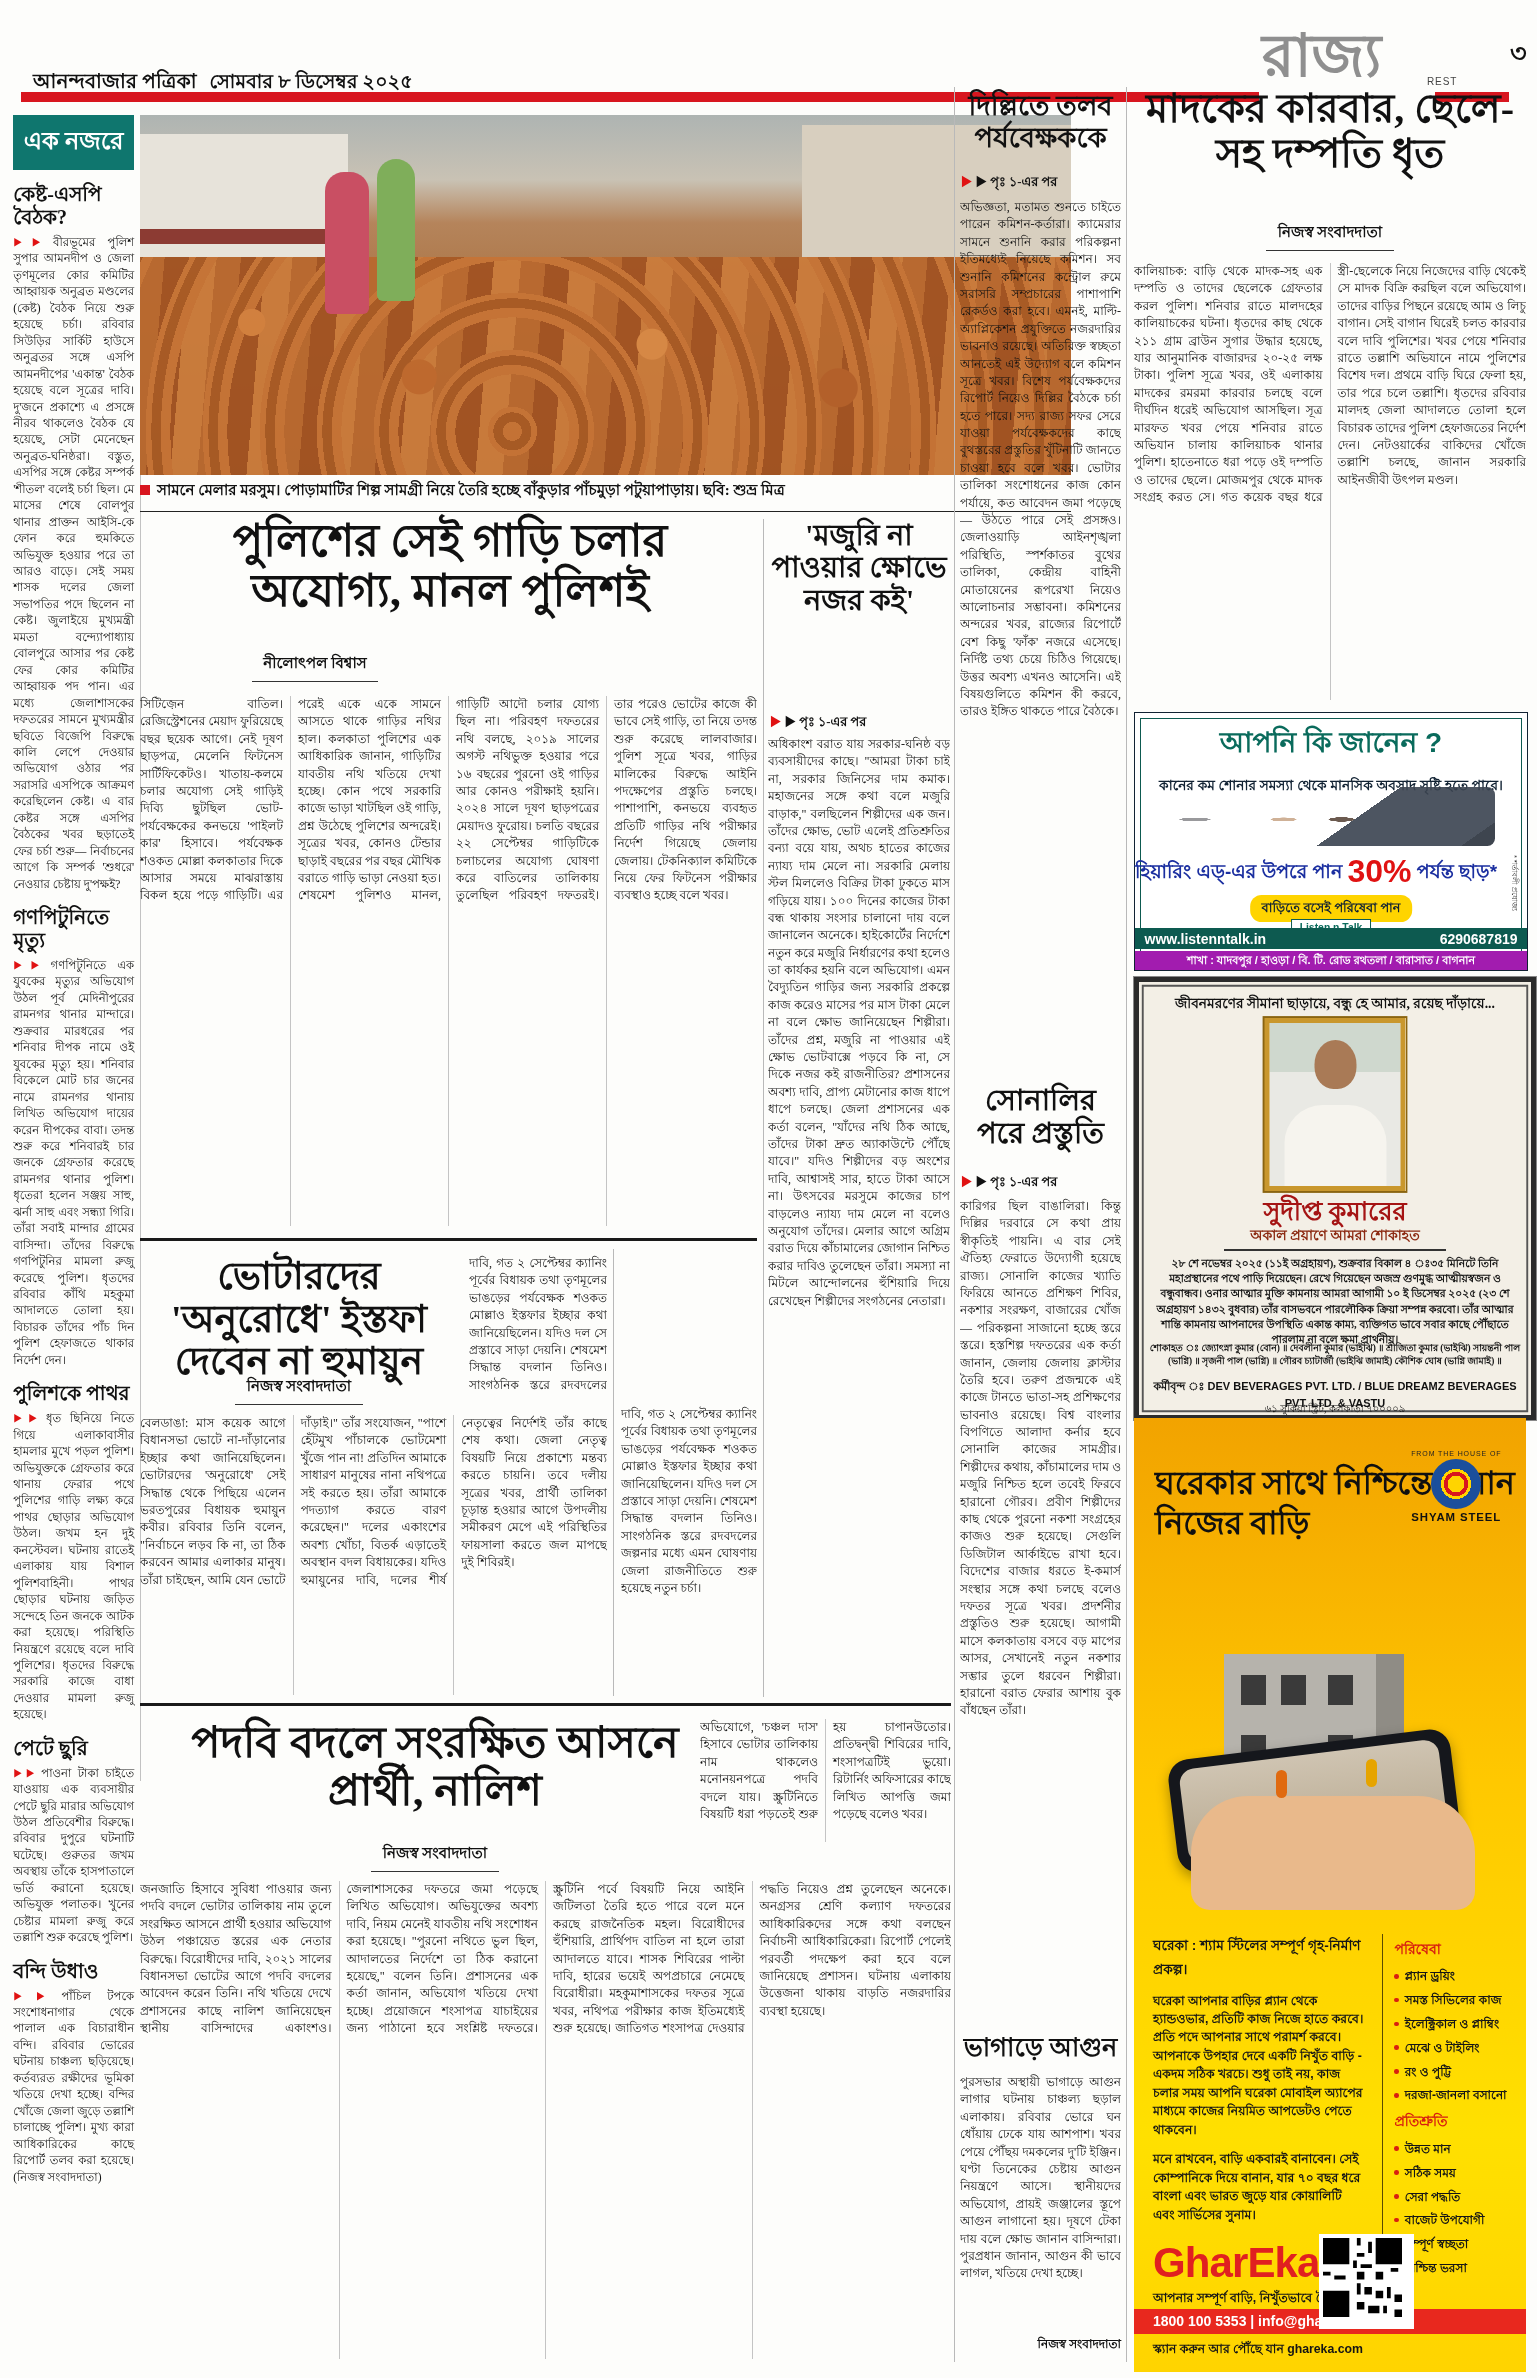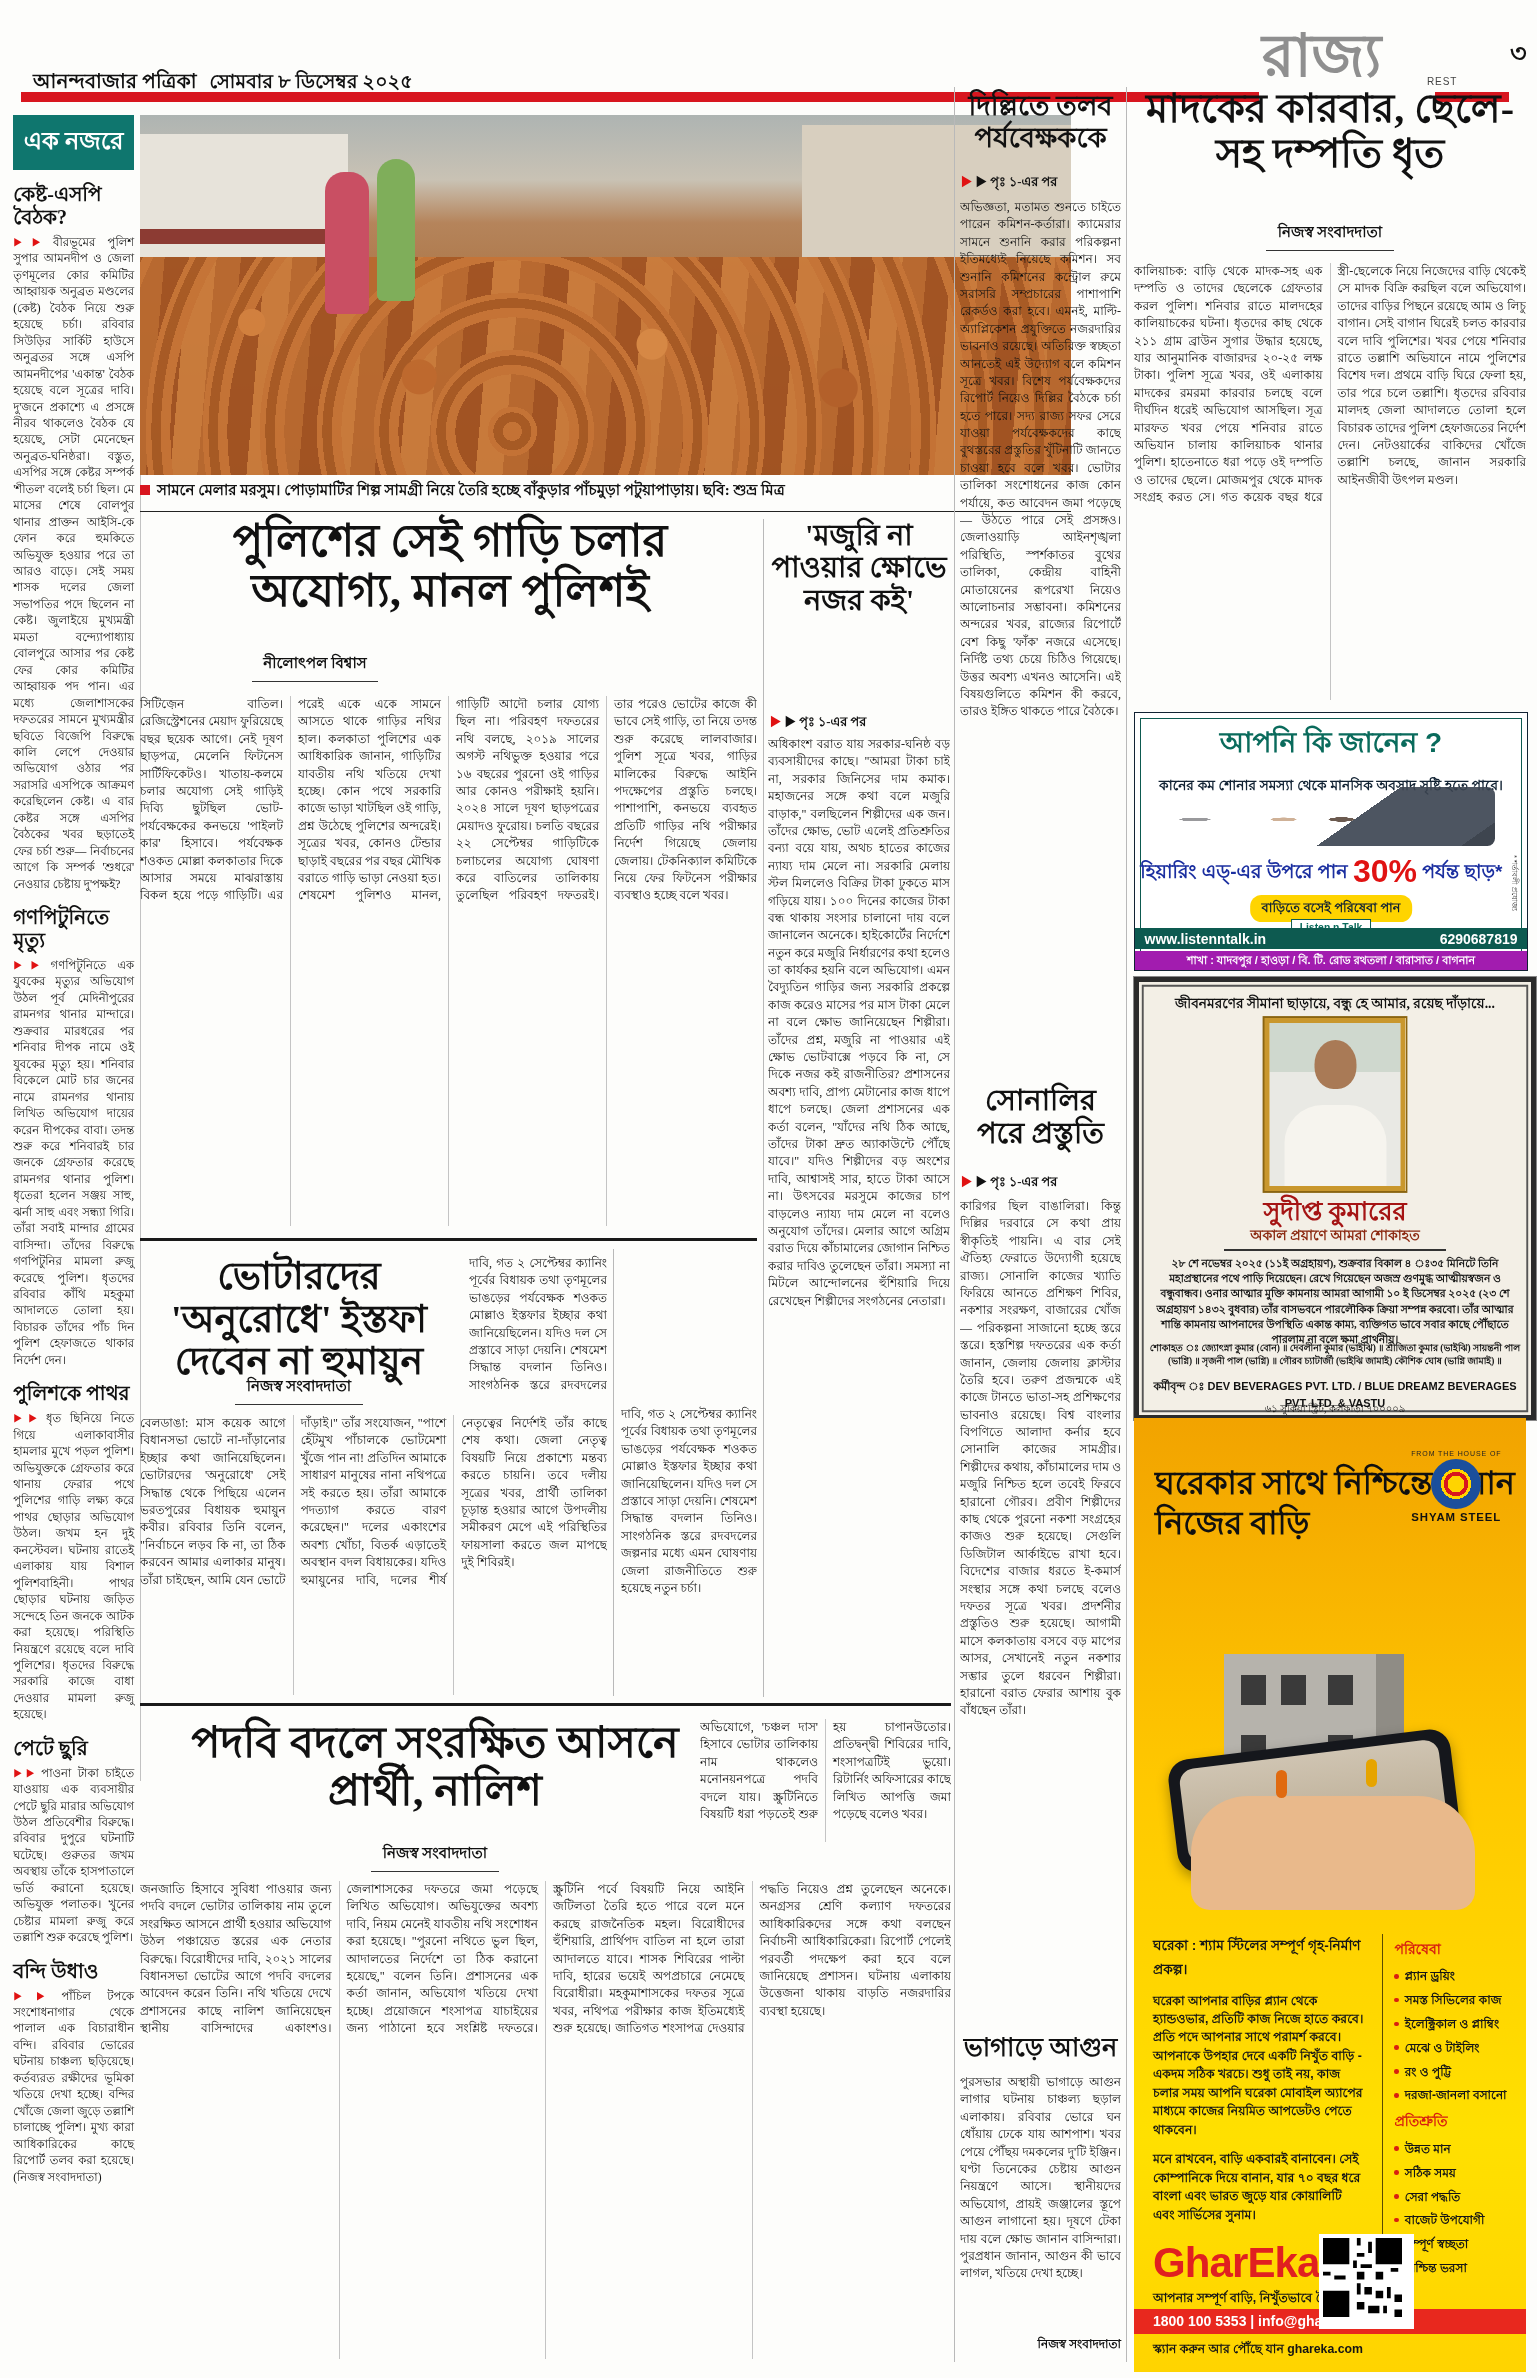--- a/index.html
+++ b/index.html
@@ -59,21 +59,21 @@
   .ad-hear-in{position:absolute;inset:4.7px;border:1.9px solid #0d5a50;}
   .hear-title{text-align:center;color:#0a6b5c;font-size:28px;font-weight:700;margin-top:7.6px;}
   .hear-sub{text-align:center;font-size:13.7px;font-weight:700;color:#123;margin-top:6px;}
   .hear-devices{position:absolute;left:19px;top:74px;width:341px;height:59px;
      background:
        radial-gradient(ellipse at 12% 55%, #8e8e92 0 15px, transparent 16px),
        radial-gradient(ellipse at 38% 55%, #caa98c 0 12.3px, transparent 13.2px),
        radial-gradient(ellipse at 55% 55%, #5d4a3e 0 12.3px, transparent 13.2px),
        linear-gradient(145deg, transparent 58%, #3a4350 58% 92%, #2a313c 92%);
      border-radius:7.6px;opacity:.9;}
-  .hear-offer{position:absolute;left:0;right:24.6px;top:140px;text-align:right;color:#1b2fa0;font-size:19px;font-weight:800;}
+  .hear-offer{position:absolute;left:0;right:24.6px;top:140px;text-align:left;color:#1b2fa0;font-size:19px;font-weight:800;}
   .hear-offer .big{color:#e01212;font-size:32px;vertical-align:-3.8px;}
   .hear-pill{position:absolute;left:50%;transform:translateX(-50%);top:182px;background:#ffd400;
              border-radius:11.4px;font-size:12.8px;font-weight:800;padding:2.8px 11.4px;color:#123;white-space:nowrap;}
   .hear-logo{position:absolute;left:50%;transform:translateX(-50%);top:206px;background:#fff;border:0.9px solid #0d5a50;
              font-size:10.4px;font-weight:800;color:#0a6b5c;padding:1.9px 7.6px;}
   .hear-foot{position:absolute;left:0;right:0;bottom:21px;background:#0d5a50;color:#fff;height:21px;
              font-size:14px;font-weight:800;display:flex;justify-content:space-between;align-items:center;padding:0 9.5px;}
   .hear-branch{position:absolute;left:0;right:0;bottom:0;background:#a21caf;color:#fff;height:19px;
              font-size:11px;font-weight:700;text-align:center;line-height:19px;}
   .hear-side{position:absolute;right:5.7px;top:142px;font-size:7.6px;color:#333;writing-mode:vertical-rl;}

